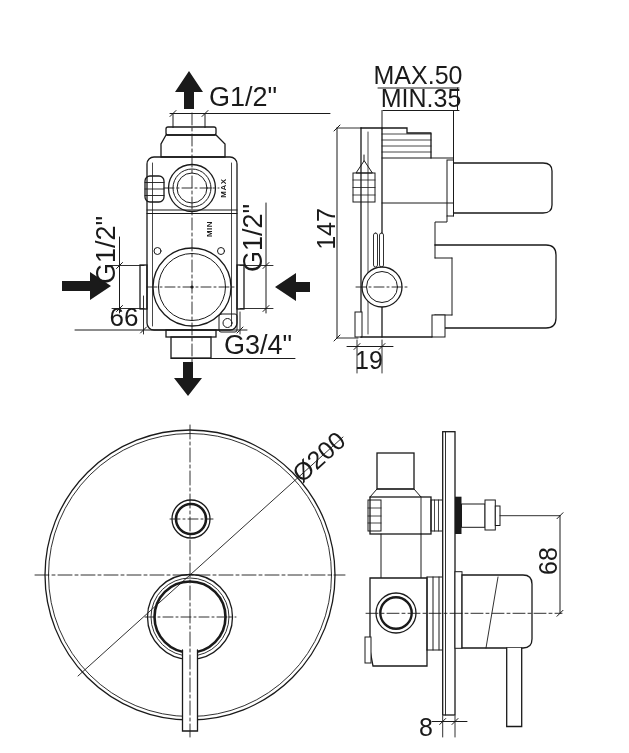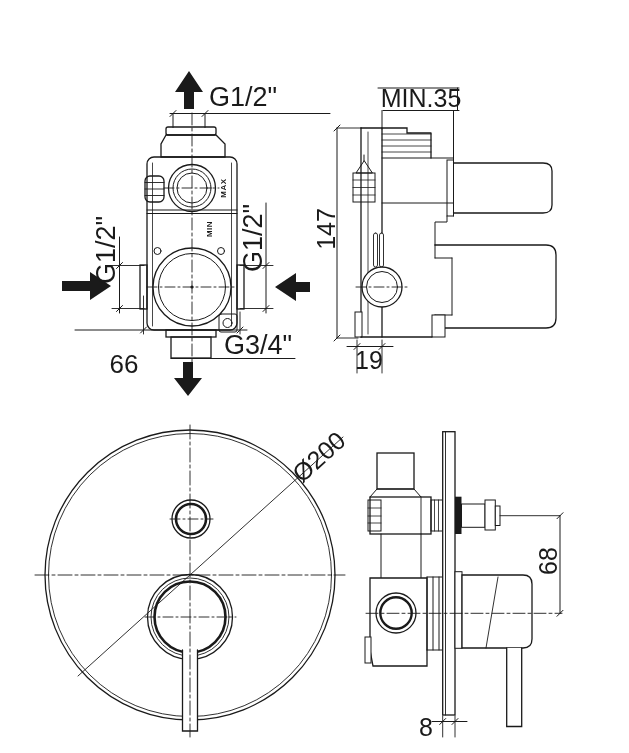--- a/index.html
+++ b/index.html
@@ -184,25 +184,26 @@
 
       <path d="M442.7,716 V737 M455,716 V737" stroke-width="0.9"></path>
       <path d="M432,721.5 H467" stroke-width="1"></path>
       <path d="M439.7,724.5 L445.7,718.5 M452,724.5 L458,718.5" stroke-width="1"></path>
     </g>
   </svg>
 
   <div class="lbl fs27" style="left:243px;top:97px;">G1/2"</div>
   <div class="lbl rot90 fs27" style="left:106px;top:250px;">G1/2"</div>
   <div class="lbl rot90 fs27" style="left:253px;top:238px;">G1/2"</div>
-  <div class="lbl fs26" style="left:124px;top:317px;margin-top:47px;">66</div>
+  <div class="lbl fs26" style="left:124px;top:317px;">66</div>
   <div class="lbl fs27" style="left:258px;top:345px;">G3/4"</div>
   <div class="lbl rot90 fs8" style="left:224px;top:188px;">MAX</div>
   <div class="lbl rot90 fs8" style="left:210px;top:229px;">MIN</div>
 
+  <div class="lbl fs25" style="left:418px;top:75px;">MAX.50</div>
   <div class="lbl fs25" style="left:421px;top:98px;">MIN.35</div>
   <div class="lbl rot90 fs25" style="left:326px;top:229px;">147</div>
   <div class="lbl fs25" style="left:369px;top:360px;">19</div>
 
   <div class="lbl rotdiag fs25" style="left:319px;top:457px;">Ø200</div>
 
   <div class="lbl rot90 fs25" style="left:548px;top:561px;">68</div>
   <div class="lbl fs25" style="left:426px;top:727px;">8</div>
 </div>
 

